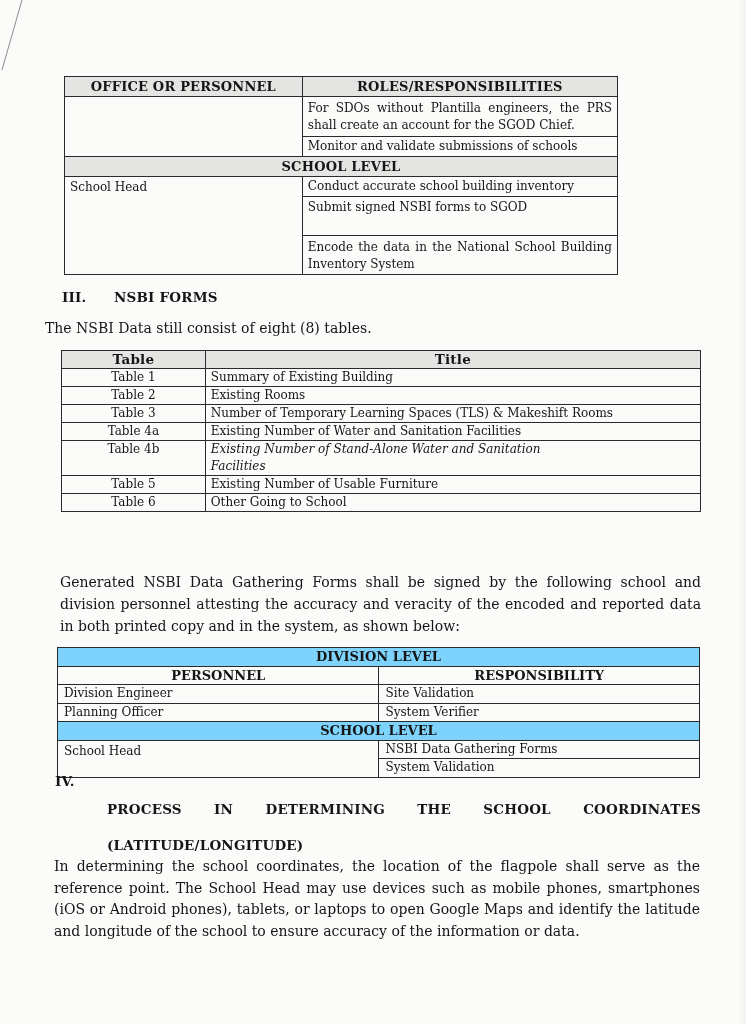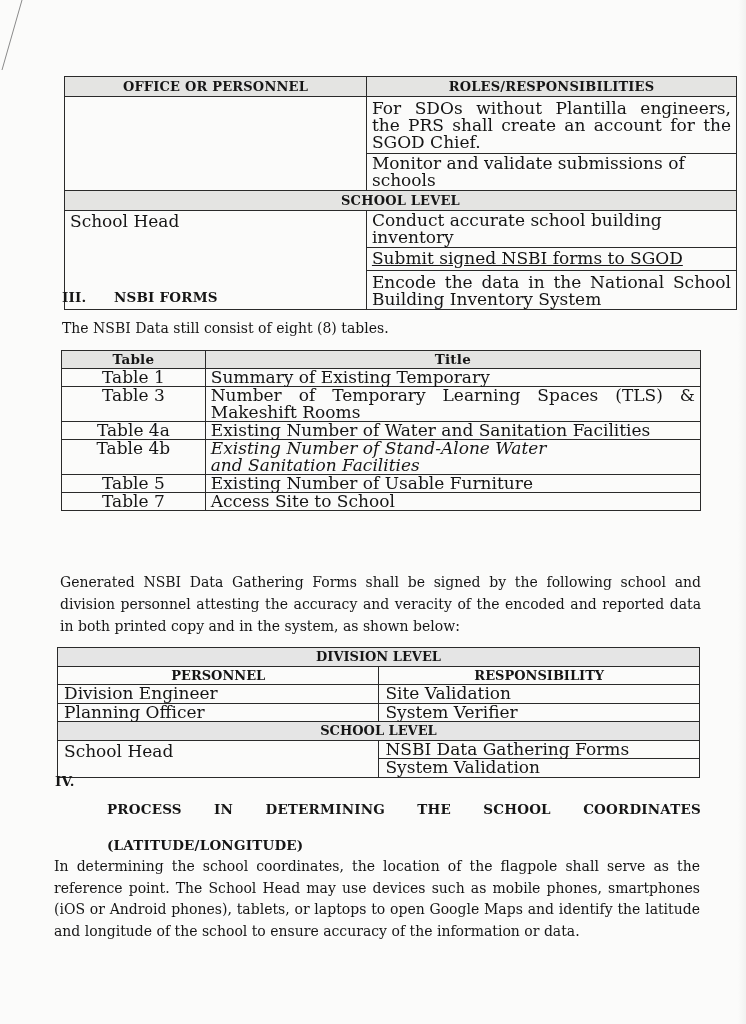--- a/index.html
+++ b/index.html
@@ -13,32 +13,32 @@
   .page-edge {
     position: absolute; left: 0; top: 0; width: 30px; height: 80px;
   }
   .right-shadow {
     position: absolute; right: 0; top: 0; width: 8px; height: 1024px;
     background: linear-gradient(to right, rgba(0,0,0,0), rgba(0,0,0,0.04));
   }
   table { border-collapse: collapse; position: absolute; }
   td, th {
     border: 1.5px solid #2a2a2a;
-    font-size: 17px;
+    font-size: 12px;
     line-height: 17px;
     padding: 1px 5px;
     vertical-align: top;
     font-weight: normal;
   }
   .hdr { background: #e4e4e2; font-weight: bold; text-align: center; font-size: 13px; letter-spacing: 0.2px; }
   .subhdr { font-weight: bold; text-align: center; font-size: 13px; }
   .justify { text-align: justify; text-align-last: left; }
   .center { text-align: center; margin-top: 20px; }
 
-  #roles-table { left: 64px; top: 76px; width: 673px; }
+  #roles-table { left: 64px; top: 76px; width: 554px; }
   #roles-table col.c1 { width: 288px; }
   #roles-table col.c2 { width: 353px; }
 
   .heading {
     position: absolute; font-weight: bold; font-size: 13.5px; letter-spacing: 0.2px;
   }
   .heading .num { display: inline-block; width: 52px; }
   .para {
     position: absolute; font-size: 14px; line-height: 22px;
     text-align: justify;
@@ -46,21 +46,21 @@
 
   #forms-table { left: 61px; top: 350px; width: 640px; }
   #forms-table col.c1 { width: 144px; }
   #forms-table col.c2 { width: 496px; }
   #forms-table td { line-height: 17px; padding: 0px 5px; }
 
   #sign-table { left: 57px; top: 647px; width: 643px; }
   #sign-table col.c1 { width: 322px; }
   #sign-table col.c2 { width: 321px; }
   #sign-table td { padding: 0 6px; line-height: 17.5px; }
-  .sh-bg { background: #e5e5e5; }
+  .sh-bg { background: #7dd3fc; }
 
   #section4-heading { left: 55px; top: 773px; width: 646px; }
   #section4-heading .title-line { display: flex; justify-content: space-between; width: 594px; margin-top: 28px; }
   #section4-heading .row1 { display: flex; }
   #section4-heading .row2 { padding-left: 52px; margin-top: 20px; }
 </style>
 </head>
 <body>
 
 <svg class="page-edge" viewBox="0 0 30 80">
@@ -86,67 +86,71 @@
     <td>Monitor and validate submissions of schools</td>
   </tr>
   <tr>
     <td colspan="2" class="hdr">SCHOOL LEVEL</td>
   </tr>
   <tr>
     <td rowspan="3" style="padding-top:2px;">School Head</td>
     <td>Conduct accurate school building inventory</td>
   </tr>
   <tr>
-    <td style="padding-top:2px;padding-bottom:3px;text-decoration:underline;">Submit signed NSBI forms to SGOD</td>
+    <td style="padding-top:2px;padding-bottom:19px;">Submit signed NSBI forms to SGOD</td>
   </tr>
   <tr>
     <td class="justify" style="padding-top:3px;">Encode the data in the National School Building Inventory System</td>
   </tr>
 </tbody>
   </table>
 
 <div class="heading" style="left:62px; top:289px;">
   <span class="num">III.</span><span>NSBI FORMS</span>
 </div>
 
-<div class="para" style="left:62px; top:317px; width:640px;">The NSBI Data still consist of eight (8) tables.</div>
+<div class="para" style="left:45px; top:317px; width:640px;">The NSBI Data still consist of eight (8) tables.</div>
 
 <table id="forms-table">
   <colgroup>
       <col class="c1">
       <col class="c2">
     </colgroup>
   <tbody>
       <tr>
     <td class="hdr" style="font-size:13.5px;text-align:center;">Table</td>
     <td class="hdr" style="font-size:13.5px;">Title</td>
   </tr>
   <tr>
     <td class="center">Table 1</td>
-    <td>Summary of Existing Temporary</td>
+    <td>Summary of Existing Building</td>
+  </tr>
+  <tr>
+    <td class="center">Table 2</td>
+    <td>Existing Rooms</td>
   </tr>
   <tr>
     <td class="center">Table 3</td>
     <td class="justify">Number of Temporary Learning Spaces (TLS) &amp; Makeshift Rooms</td>
   </tr>
   <tr>
     <td class="center">Table 4a</td>
     <td>Existing Number of Water and Sanitation Facilities</td>
   </tr>
   <tr>
     <td class="center">Table 4b</td>
     <td style="padding-right:150px;font-style:italic;">Existing Number of Stand-Alone Water and Sanitation Facilities</td>
   </tr>
   <tr>
     <td class="center">Table 5</td>
     <td>Existing Number of Usable Furniture</td>
   </tr>
   <tr>
-    <td class="center">Table 7</td>
-    <td>Access Site to School</td>
+    <td class="center">Table 6</td>
+    <td>Other Going to School</td>
   </tr>
 </tbody>
   </table>
 
 <div class="para" style="left:60px; top:571px; width:641px;">Generated NSBI Data Gathering Forms shall be signed by the following school and division personnel attesting the accuracy and veracity of the encoded and reported data in both printed copy and in the system, as shown below:</div>
 
 <table id="sign-table">
   <colgroup>
       <col class="c1">
       <col class="c2">

